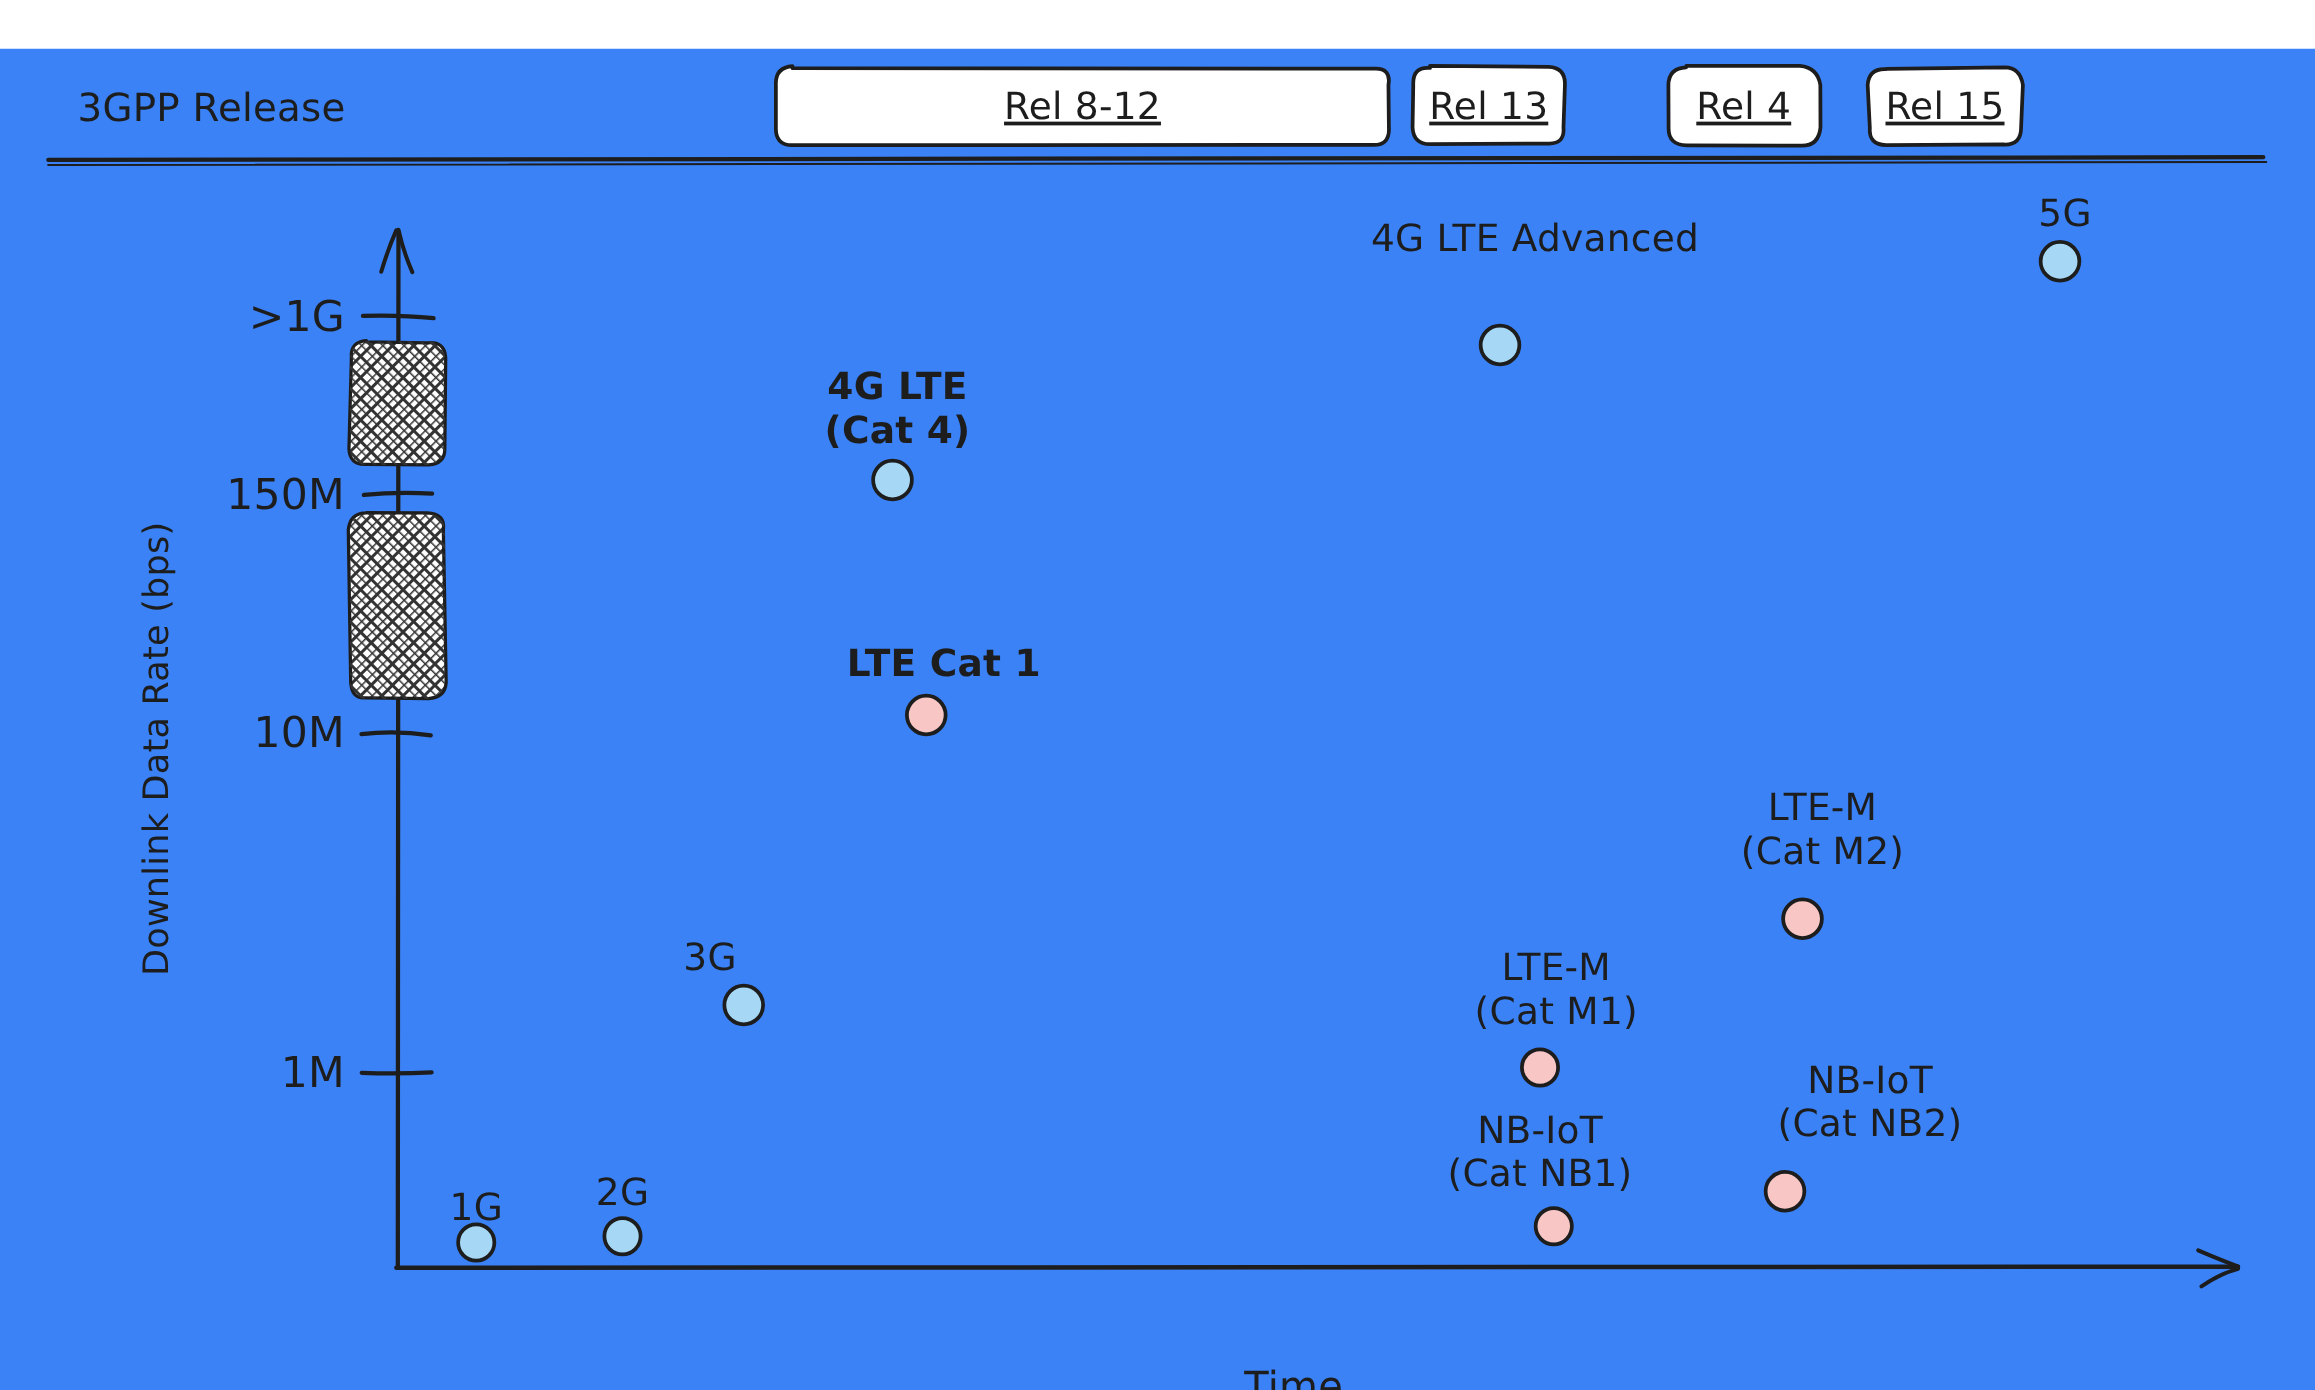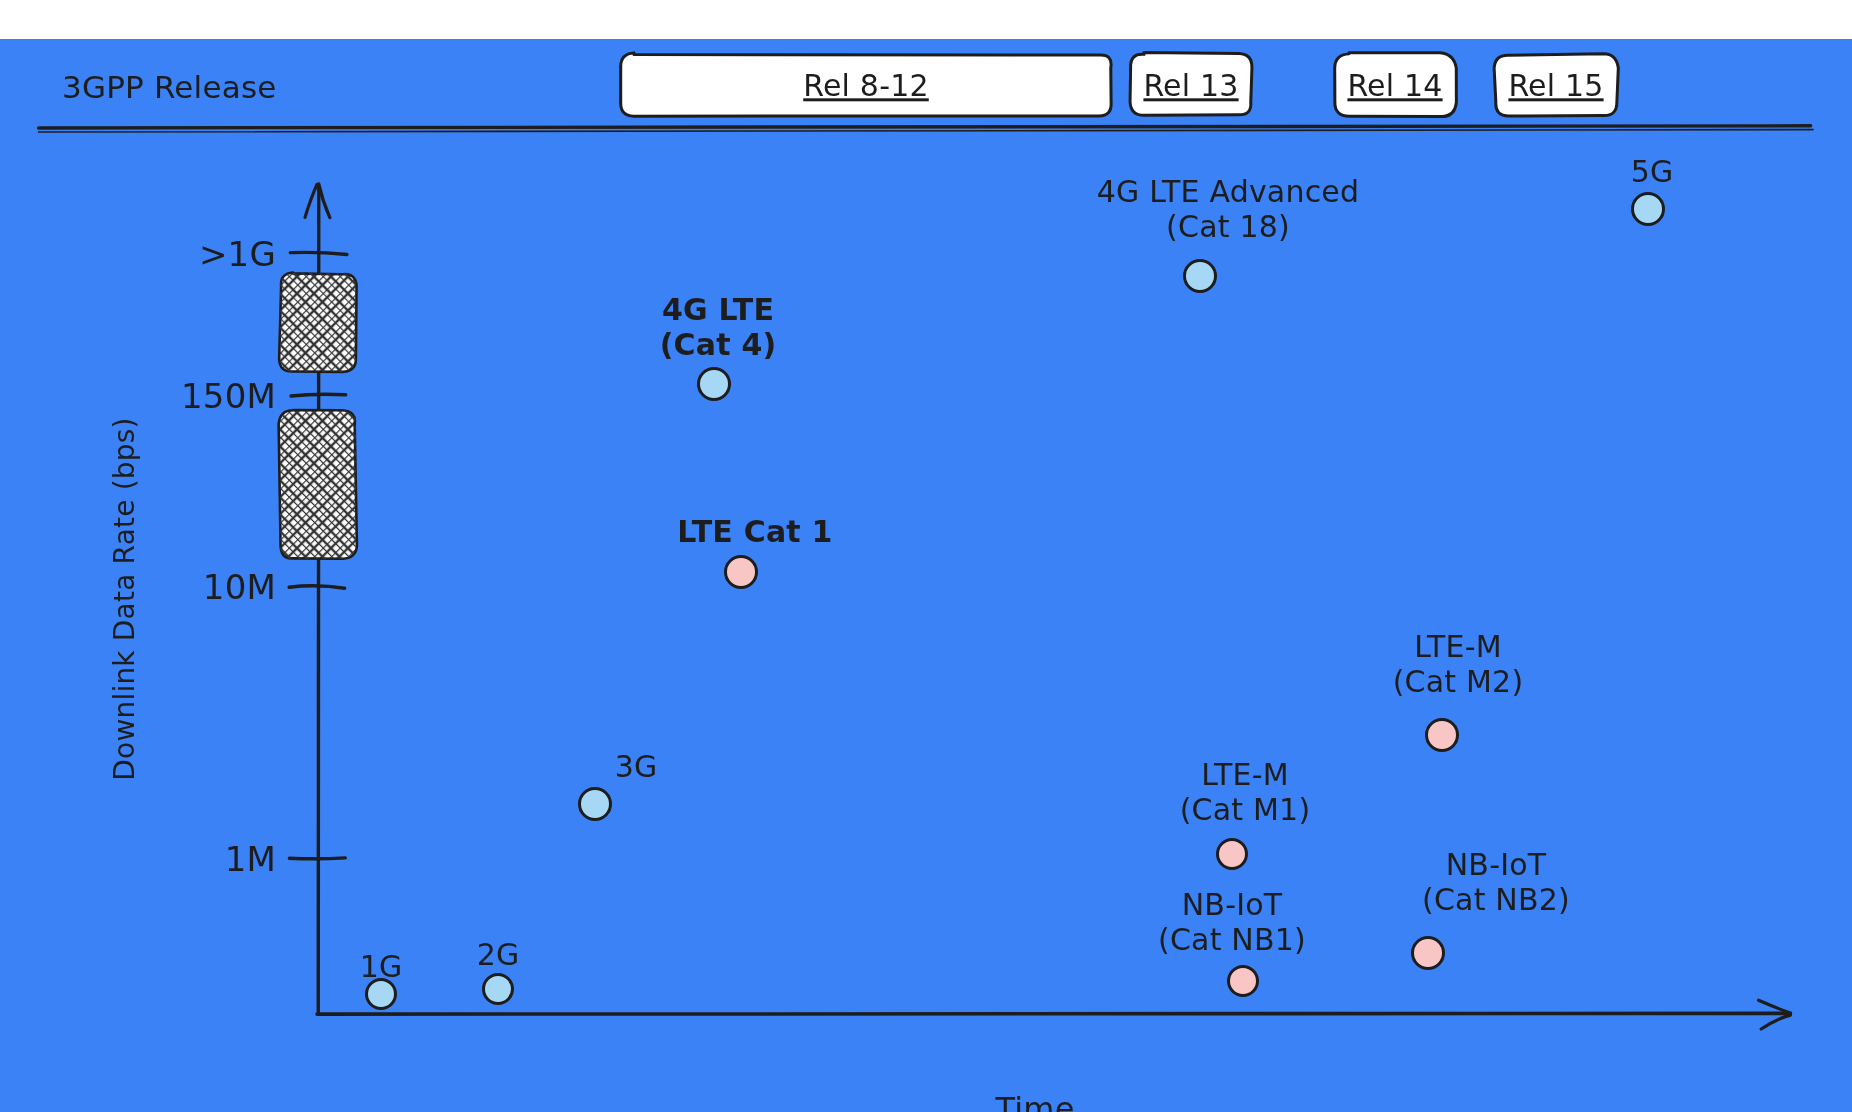--- a/index.html
+++ b/index.html
@@ -172,42 +172,42 @@
           <rect x="280" y="372" width="76" height="148" rx="13" fill="url(#hatch2)"></rect>
         </g>
       </g>
   </svg>
 
   <div class="lbl header-title">3GPP Release</div>
 
   <div id="rel-labels">
       <div class="lbl rel-label" style="left: 866px; top: 47px;">Rel 8-12</div>
       <div class="lbl rel-label" style="left: 1191px; top: 47px;">Rel 13</div>
-      <div class="lbl rel-label" style="left: 1395px; top: 47px;">Rel 14</div>
+      <div class="lbl rel-label" style="left: 1395px; top: 47px;">Rel 4</div>
       <div class="lbl rel-label" style="left: 1556px; top: 47px;">Rel 15</div>
     </div>
   <div id="tick-labels">
       <div class="lbl tick-label" style="left: 276px; top: 215px;">&gt;1G</div>
       <div class="lbl tick-label" style="left: 276px; top: 357px;">150M</div>
       <div class="lbl tick-label" style="left: 276px; top: 548px;">10M</div>
       <div class="lbl tick-label" style="left: 276px; top: 820px;">1M</div>
     </div>
   <div id="point-layer">
       <div class="dot" style="left: 381px; top: 955px; width: 32px; height: 32px; background: rgb(166, 216, 245);"></div>
       <div class="lbl pt-label" style="left: 381px; top: 910px;"><div>1G</div></div>
       <div class="dot" style="left: 498px; top: 950px; width: 32px; height: 32px; background: rgb(166, 216, 245);"></div>
       <div class="lbl pt-label" style="left: 498px; top: 898px;"><div>2G</div></div>
       <div class="dot" style="left: 595px; top: 765px; width: 34px; height: 34px; background: rgb(166, 216, 245);"></div>
-      <div class="lbl pt-label" style="left: 636px; top: 710px;"><div>3G</div></div>
+      <div class="lbl pt-label" style="left: 568px; top: 710px;"><div>3G</div></div>
       <div class="dot" style="left: 714px; top: 345px; width: 34px; height: 34px; background: rgb(166, 216, 245);"></div>
       <div class="lbl pt-label" style="left: 718px; top: 253px; font-weight: bold;"><div>4G LTE</div><div>(Cat 4)</div></div>
       <div class="dot" style="left: 741px; top: 533px; width: 34px; height: 34px; background: rgb(249, 198, 198);"></div>
       <div class="lbl pt-label" style="left: 755px; top: 475px; font-weight: bold;"><div>LTE Cat 1</div></div>
       <div class="dot" style="left: 1200px; top: 237px; width: 34px; height: 34px; background: rgb(166, 216, 245);"></div>
-      <div class="lbl pt-label" style="left: 1228px; top: 135px;"><div>4G LTE Advanced</div><div>(Cat 18)</div></div>
+      <div class="lbl pt-label" style="left: 1228px; top: 135px;"><div>4G LTE Advanced</div></div>
       <div class="dot" style="left: 1648px; top: 170px; width: 34px; height: 34px; background: rgb(166, 216, 245);"></div>
       <div class="lbl pt-label" style="left: 1652px; top: 115px;"><div>5G</div></div>
       <div class="dot" style="left: 1232px; top: 815px; width: 32px; height: 32px; background: rgb(249, 198, 198);"></div>
       <div class="lbl pt-label" style="left: 1245px; top: 718px;"><div>LTE-M</div><div>(Cat M1)</div></div>
       <div class="dot" style="left: 1243px; top: 942px; width: 32px; height: 32px; background: rgb(249, 198, 198);"></div>
       <div class="lbl pt-label" style="left: 1232px; top: 848px;"><div>NB-IoT</div><div>(Cat NB1)</div></div>
       <div class="dot" style="left: 1442px; top: 696px; width: 34px; height: 34px; background: rgb(249, 198, 198);"></div>
       <div class="lbl pt-label" style="left: 1458px; top: 590px;"><div>LTE-M</div><div>(Cat M2)</div></div>
       <div class="dot" style="left: 1428px; top: 914px; width: 34px; height: 34px; background: rgb(249, 198, 198);"></div>
       <div class="lbl pt-label" style="left: 1496px; top: 808px;"><div>NB-IoT</div><div>(Cat NB2)</div></div>

